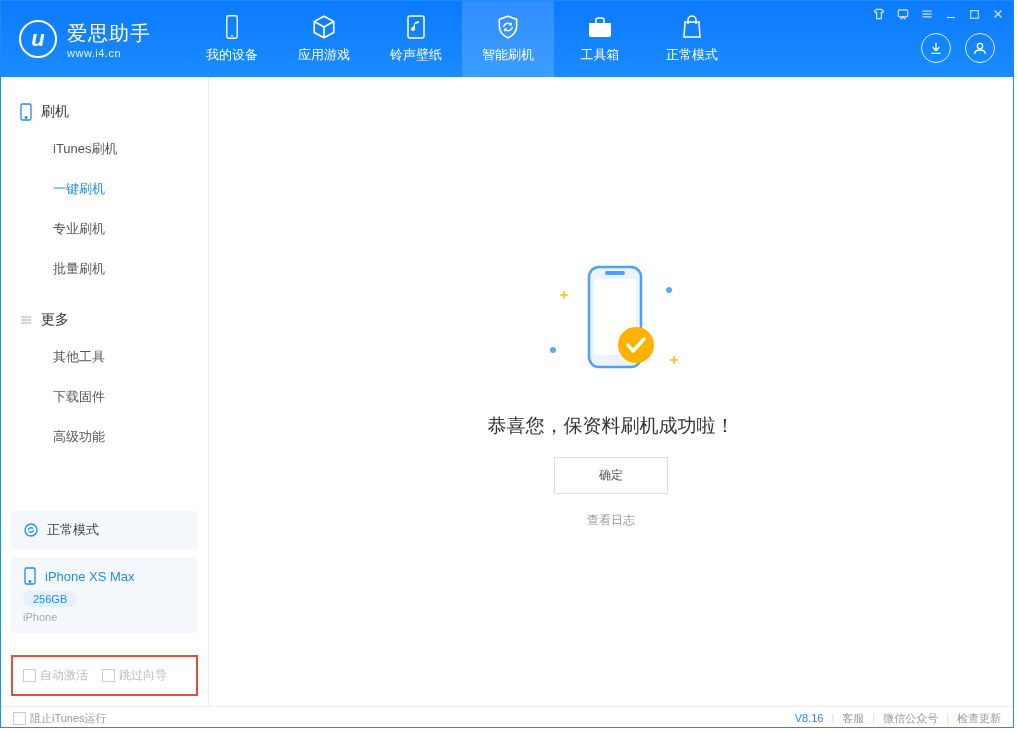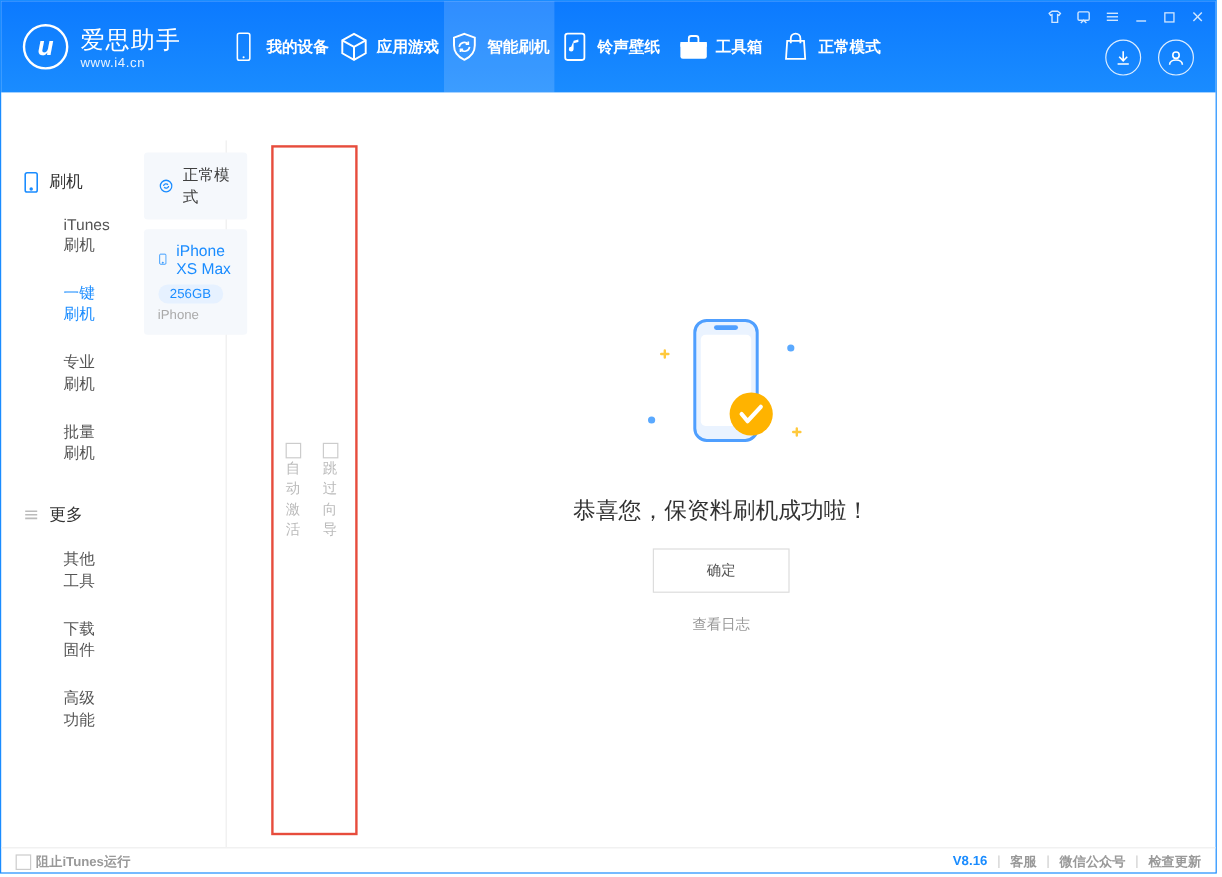--- a/index.html
+++ b/index.html
@@ -9,49 +9,49 @@
 
 .header { height: 76px; background: linear-gradient(180deg, #0c7aff 0%, #1a8cff 100%); display: flex; align-items: stretch; color: #fff; }
 .titlebar-icons { position: absolute; right: 8px; top: 6px; display: flex; gap: 10px; align-items: center; }
 .titlebar-icons span, .titlebar-icons svg { opacity: 0.9; cursor: pointer; }
 .logo-block { display: flex; align-items: center; padding: 0 18px; min-width: 185px; }
 .logo-circle { width: 38px; height: 38px; border-radius: 50%; border: 2.5px solid #fff; display: flex; align-items: center; justify-content: center; font-family: Georgia, serif; font-weight: bold; font-size: 22px; font-style: italic; }
 .logo-text { margin-left: 10px; }
 .logo-text .brand { font-size: 20px; font-weight: 500; letter-spacing: 1px; }
 .logo-text .domain { font-size: 11px; opacity: 0.9; letter-spacing: 0.5px; }
 .tabs { display: flex; flex: 1; }
-.tab { width: 92px; display: flex; flex-direction: row; align-items: center; justify-content: center; gap: 6px; font-size: 13px; cursor: pointer; position: relative; font-weight: bold; }
+.tab { width: 92px; display: flex; flex-direction: column; align-items: center; justify-content: center; gap: 6px; font-size: 13px; cursor: pointer; position: relative; }
 .tab.active { background: rgba(255,255,255,0.15); }
 .tab-icon { width: 26px; height: 26px; display: flex; align-items: center; justify-content: center; }
 .header-right { display: flex; align-items: center; padding-right: 18px; gap: 14px; margin-top: 18px; }
 .circle-btn { width: 30px; height: 30px; border: 1.5px solid rgba(255,255,255,0.85); border-radius: 50%; display: flex; align-items: center; justify-content: center; cursor: pointer; }
 
 
 .body { display: flex; height: 629px; }
-.sidebar { width: 188px; border-right: 1px solid #eee; display: flex; flex-direction: row; margin-top: 40px; }
+.sidebar { width: 208px; border-right: 1px solid #eee; display: flex; flex-direction: column; }
 .side-list { flex: 1; padding-top: 18px; font-size: 13px; color: #555; }
 .side-group { display: flex; align-items: center; gap: 8px; padding: 8px 18px; font-size: 14px; color: #333; }
 .side-item { padding: 11px 18px 11px 52px; cursor: pointer; }
 .side-item.active { color: #1a8cff; }
 .side-bottom-cards { padding: 10px; }
 .card { background: #f5f8fc; border-radius: 3px; padding: 10px 12px; margin-bottom: 8px; font-size: 13px; color: #333; }
 .card .row1 { display: flex; align-items: center; gap: 8px; color: #1a8cff; font-weight: 500; }
 .storage-pill { display: inline-block; background: #e6f1ff; color: #1a8cff; border-radius: 10px; padding: 2px 10px; font-size: 11px; margin-top: 6px; }
 .card .sub { font-size: 11px; color: #aaa; margin-top: 4px; }
 .checkbox-row { border: 2px solid #e74c3c; margin: 4px 10px 10px 10px; padding: 10px; display: flex; gap: 14px; font-size: 12px; color: #bbb; align-items: center; }
 .chk { width: 13px; height: 13px; border: 1px solid #ccc; display: inline-block; vertical-align: middle; margin-right: 4px; background: #fff; }
 
 .main { flex: 1; display: flex; flex-direction: column; align-items: center; justify-content: center; gap: 18px; }
 .phone-illust { position: relative; width: 200px; height: 140px; }
 .success-title { font-size: 19px; color: #333; }
 .ok-btn { border: 1px solid #ddd; background: #fff; padding: 9px 44px; font-size: 12px; color: #555; cursor: pointer; }
 .view-log { font-size: 12px; color: #999; cursor: pointer; }
 
 
-.footer { height: 23px; border-top: 1px solid #eee; display: flex; align-items: center; padding: 0 12px; font-size: 11px; color: #999; font-weight: bold; }
+.footer { height: 23px; border-top: 1px solid #eee; display: flex; align-items: center; padding: 0 12px; font-size: 11px; color: #999; }
 .footer .right { margin-left: auto; display: flex; align-items: center; gap: 8px; }
 .footer a { color: #999; cursor: pointer; }
 .divider { color: #ddd; }
 </style>
 </head>
 <body>
 
 <div class="window">
 
   <div class="header">
@@ -102,39 +102,39 @@
       </div>
       <div class="tab">
         <span class="tab-icon">
             <svg width="26" height="26" viewBox="0 0 24 24" fill="none" stroke="#fff" stroke-width="1.5">
               <path d="M12 2l9 5v10l-9 5-9-5V7z"></path>
               <path d="M12 12l9-5M12 12v10M12 12L3 7"></path>
             </svg>
           </span>
         <span>应用游戏</span>
       </div>
+      <div class="tab">
+        <span class="tab-icon">
+            <svg width="24" height="26" viewBox="0 0 24 26" fill="none" stroke="#fff" stroke-width="1.5">
+              <rect x="4" y="2" width="16" height="22" rx="2"></rect>
+              <path d="M11 8v7a2 2 0 1 1-2-2" fill="#fff" stroke="none"></path>
+              <path d="M11 8l4-1v2l-4 1" fill="#fff" stroke="none"></path>
+            </svg>
+          </span>
+        <span>铃声壁纸</span>
+      </div>
       <div class="tab active">
         <span class="tab-icon">
             <svg width="26" height="26" viewBox="0 0 24 24" fill="none" stroke="#fff" stroke-width="1.5">
               <path d="M12 2l8 3v6c0 5-3.5 9-8 11-4.5-2-8-6-8-11V5z"></path>
               <path d="M8 12a4 4 0 0 1 7-2M16 12a4 4 0 0 1-7 2" stroke-width="1.3"></path>
               <path d="M15 8v2h-2M9 16v-2h2" stroke-width="1.3"></path>
             </svg>
           </span>
         <span>智能刷机</span>
-      </div>
-      <div class="tab">
-        <span class="tab-icon">
-            <svg width="24" height="26" viewBox="0 0 24 26" fill="none" stroke="#fff" stroke-width="1.5">
-              <rect x="4" y="2" width="16" height="22" rx="2"></rect>
-              <path d="M11 8v7a2 2 0 1 1-2-2" fill="#fff" stroke="none"></path>
-              <path d="M11 8l4-1v2l-4 1" fill="#fff" stroke="none"></path>
-            </svg>
-          </span>
-        <span>铃声壁纸</span>
       </div>
       <div class="tab">
         <span class="tab-icon">
             <svg width="26" height="24" viewBox="0 0 26 24" fill="#fff">
               <rect x="2" y="8" width="22" height="14" rx="2"></rect>
               <rect x="2" y="8" width="22" height="4" fill="#fff"></rect>
               <path d="M9 8V5a2 2 0 0 1 2-2h4a2 2 0 0 1 2 2v3" fill="none" stroke="#fff" stroke-width="1.5"></path>
             </svg>
           </span>
         <span>工具箱</span>

